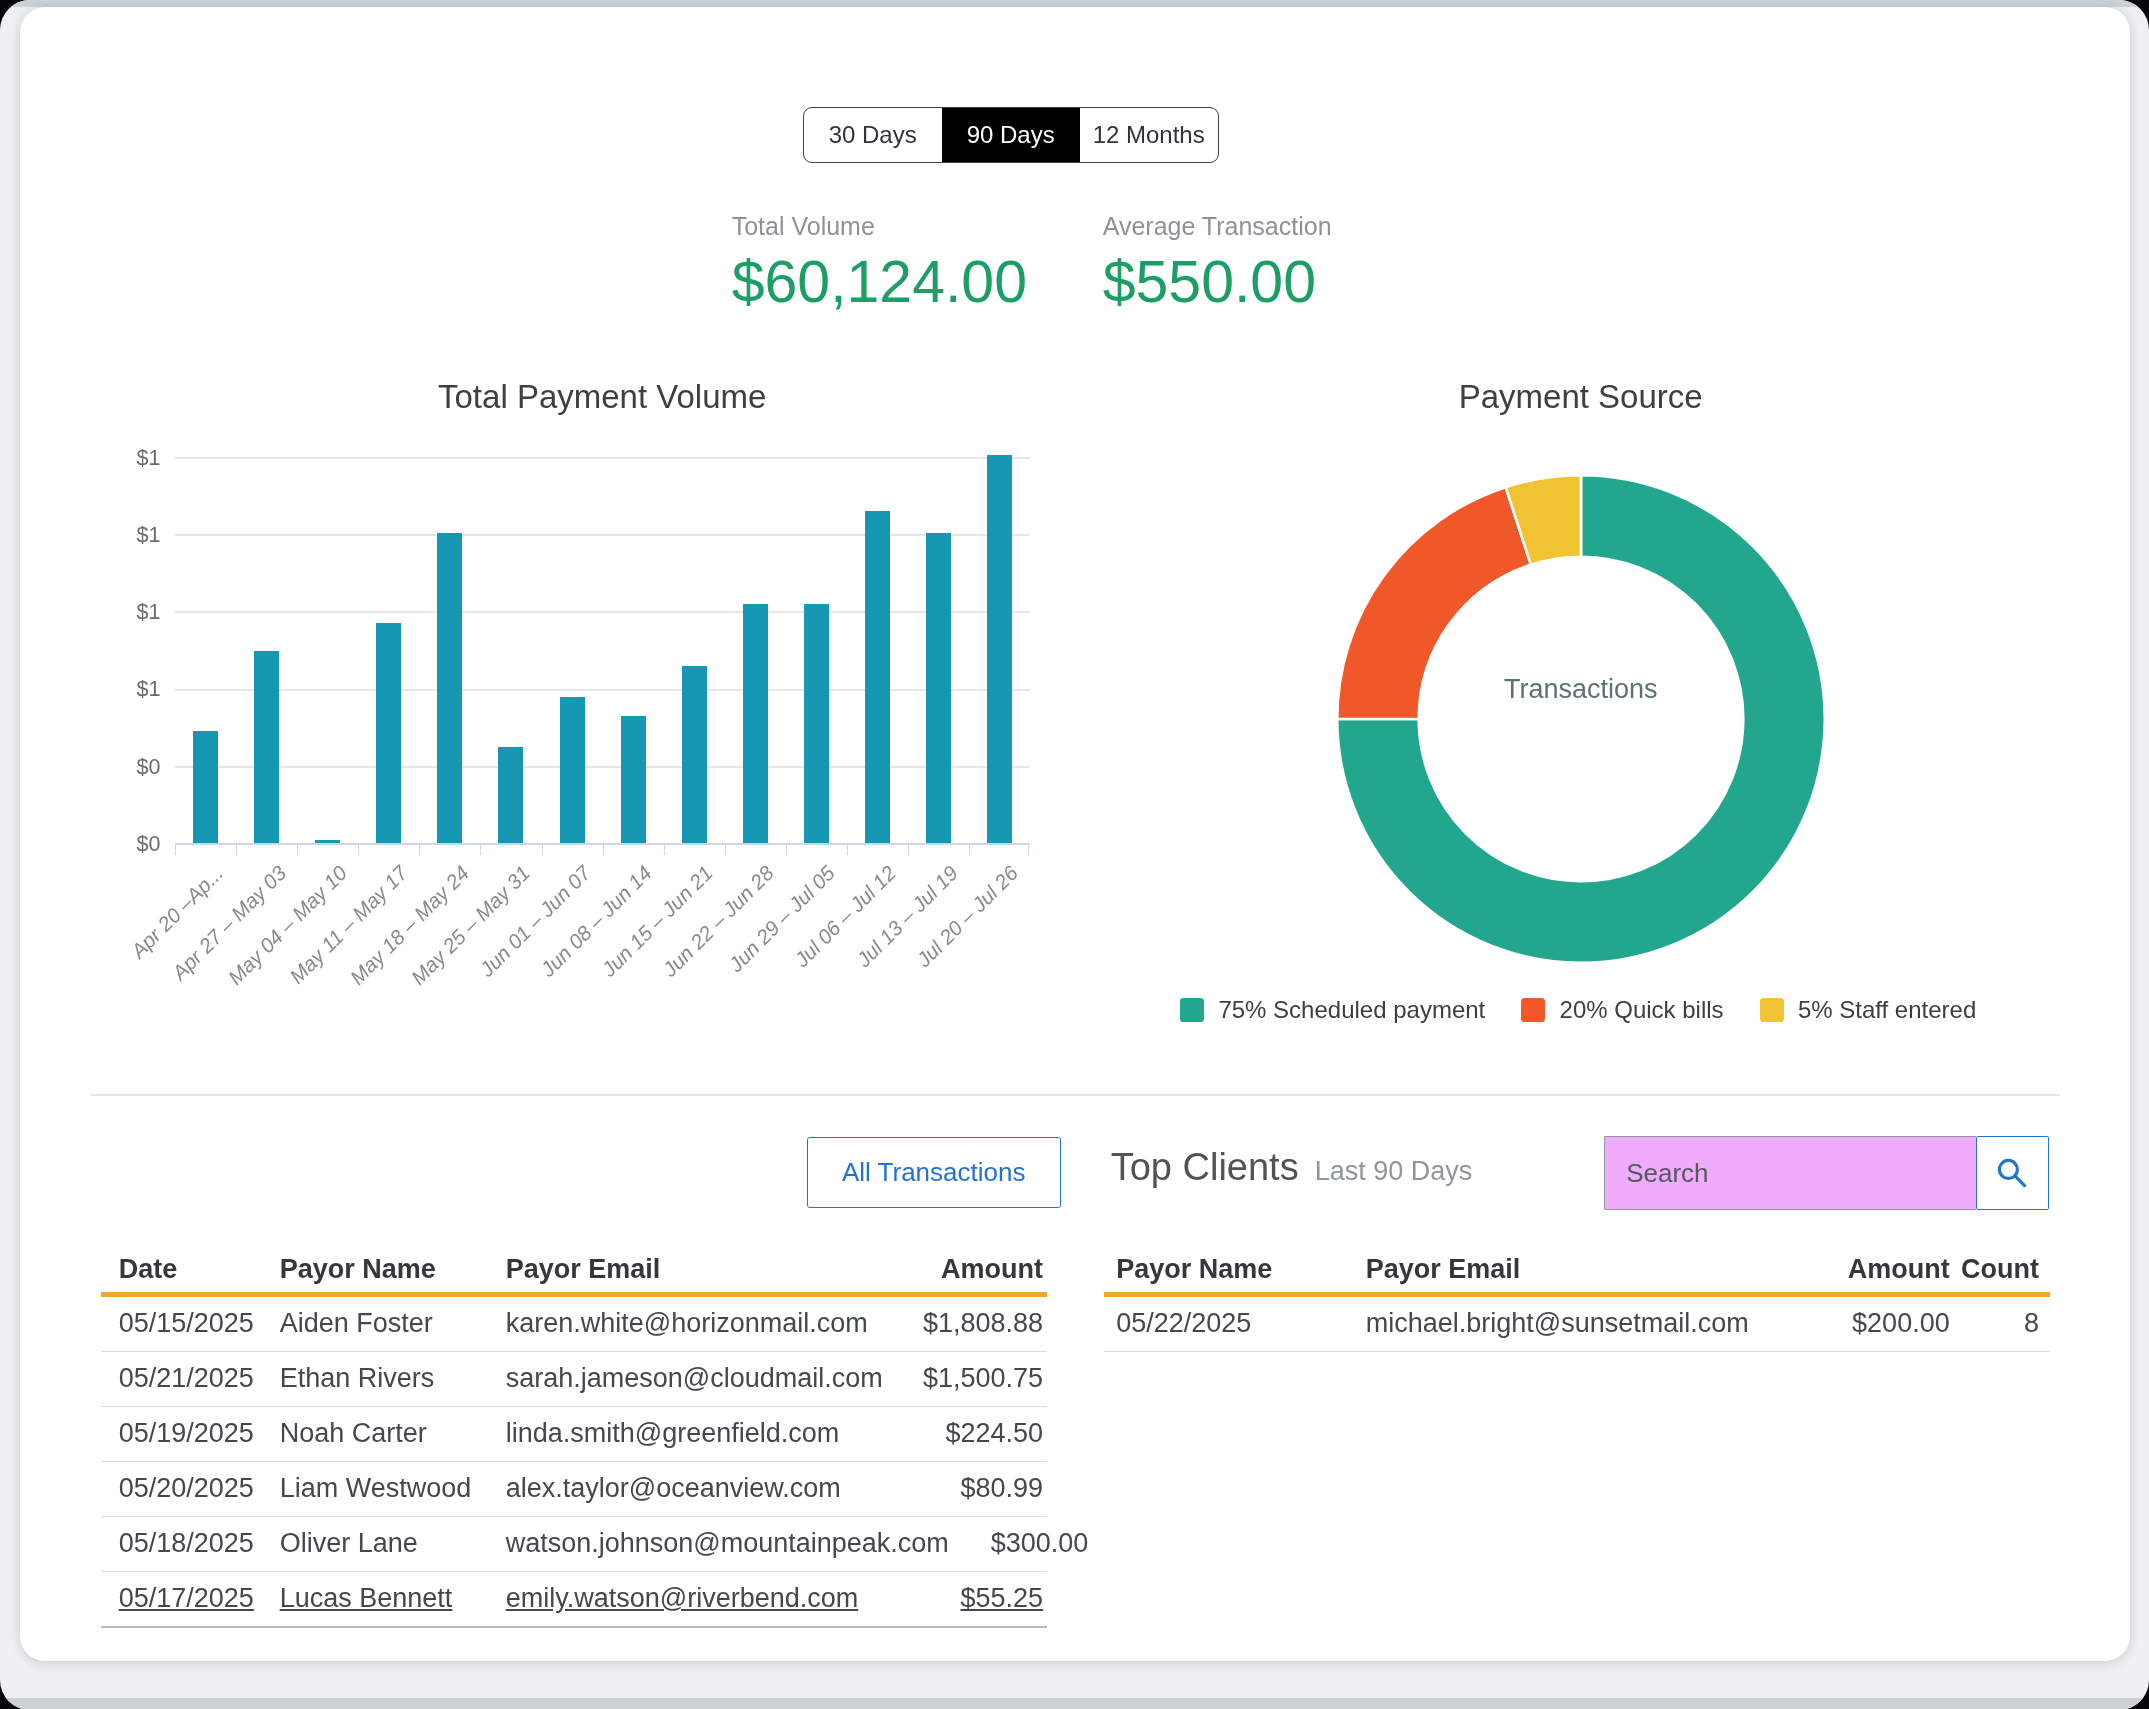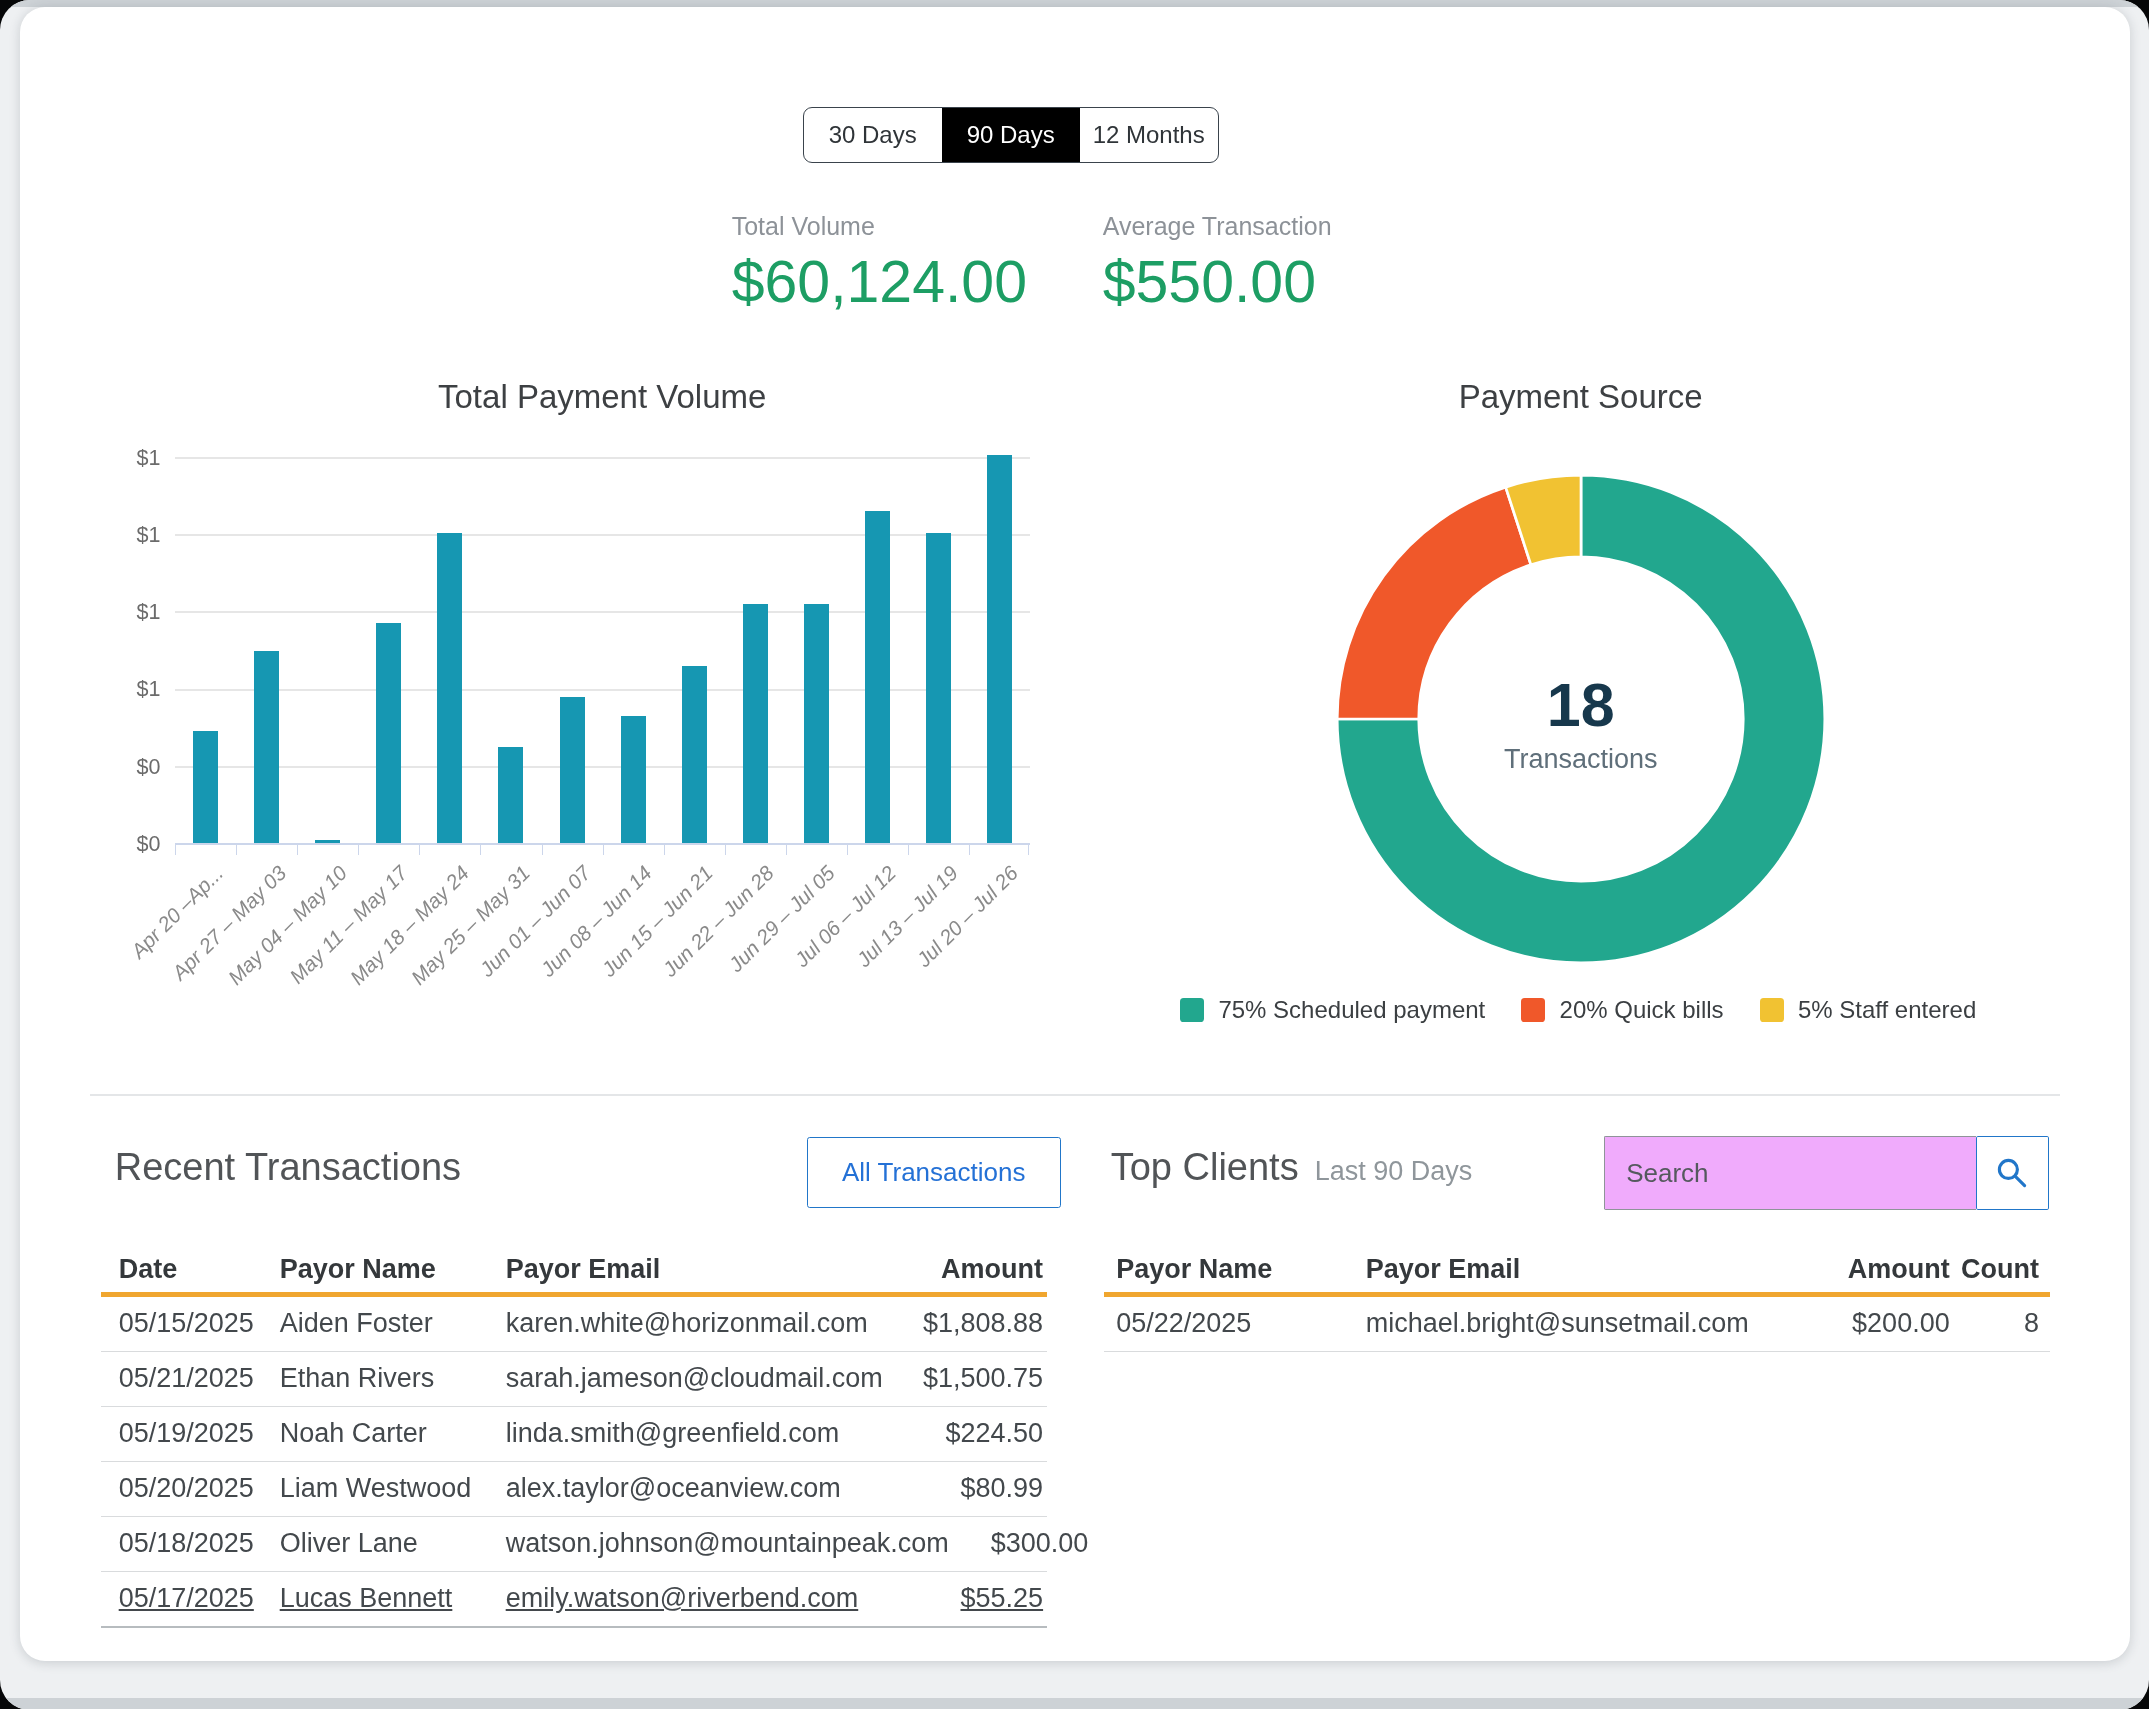--- a/index.html
+++ b/index.html
@@ -159,41 +159,39 @@
           <div class="bar" title="Jul 20 – Jul 26" style="left: 812px; height: 388px; background: rgb(22, 151, 178);"></div>
           <div class="xlab" style="right: 23.4px; top: 404px;">Jul 20 – Jul 26</div>
         </div>
 
       <svg id="donut-svg" width="502" height="502" viewBox="0 0 560 560">
           <path d="M 280.00 8.00 A 272 272 0 1 1 8.00 280.00 L 99.00 280.00 A 181 181 0 1 0 280.00 99.00 Z" fill="#22a78e" stroke="#ffffff" stroke-width="3" stroke-linejoin="round"></path>
           <path d="M 8.00 280.00 A 272 272 0 0 1 195.95 21.31 L 224.07 107.86 A 181 181 0 0 0 99.00 280.00 Z" fill="#f0582a" stroke="#ffffff" stroke-width="3" stroke-linejoin="round"></path>
           <path d="M 195.95 21.31 A 272 272 0 0 1 280.00 8.00 L 280.00 99.00 A 181 181 0 0 0 224.07 107.86 Z" fill="#f1c232" stroke="#ffffff" stroke-width="3" stroke-linejoin="round"></path>
         </svg>
       <div class="donut-center">
-        <div class="donut-num">18</div>
         <div class="donut-sub">Transactions</div>
       </div>
       <div id="legend">
           <div class="legend-item">
             <span class="swatch" style="background: rgb(34, 167, 142);"></span>
             <span>75% Scheduled payment</span>
           </div>
           <div class="legend-item">
             <span class="swatch" style="background: rgb(240, 88, 42);"></span>
             <span>20% Quick bills</span>
           </div>
           <div class="legend-item">
             <span class="swatch" style="background: rgb(241, 194, 50);"></span>
             <span>5% Staff entered</span>
           </div>
         </div>
 
       <div class="divider"></div>
 
-      <div class="section-title" id="recent-title">Recent Transactions</div>
       <button id="all-transactions">All Transactions</button>
 
       <div class="section-title" id="clients-title">
         <span>Top Clients</span>
         <span class="subtitle">Last 90 Days</span>
       </div>
 
       <div class="search">
         <input id="search-input" type="text" placeholder="Search" style="">
         <button id="search-btn">

